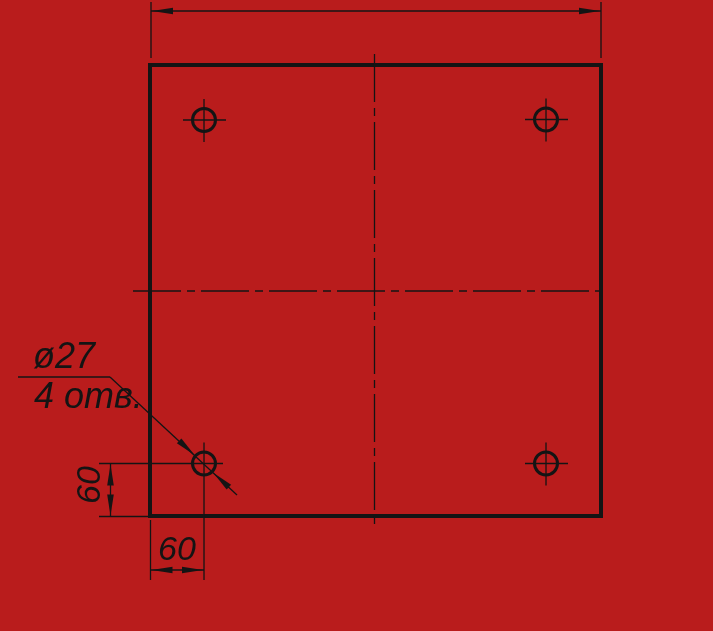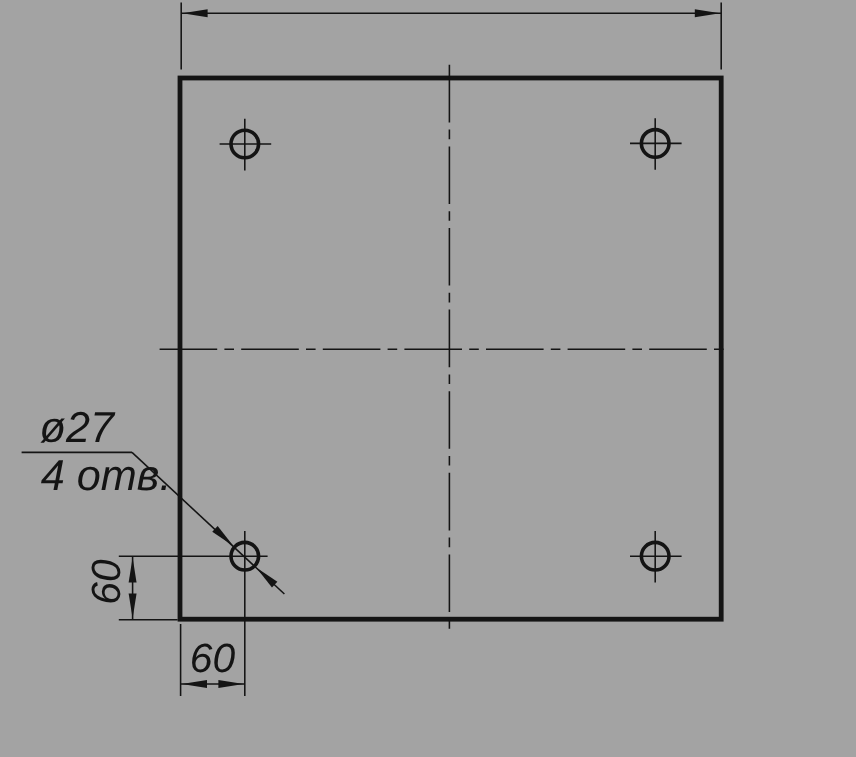--- a/index.html
+++ b/index.html
@@ -4,21 +4,21 @@
 <style>
   html, body {
     margin: 0;
     padding: 0;
     background: #ffffff;
   }
   .stage {
     position: relative;
     width: 713px;
     height: 631px;
-    background: #a3a3a3;
+    background: #b91c1c;
     overflow: hidden;
   }
   svg { display: block; }
   .thin {
     stroke: #141414;
     stroke-width: 1.3;
     fill: none;
   }
   .thick {
     stroke: #141414;

